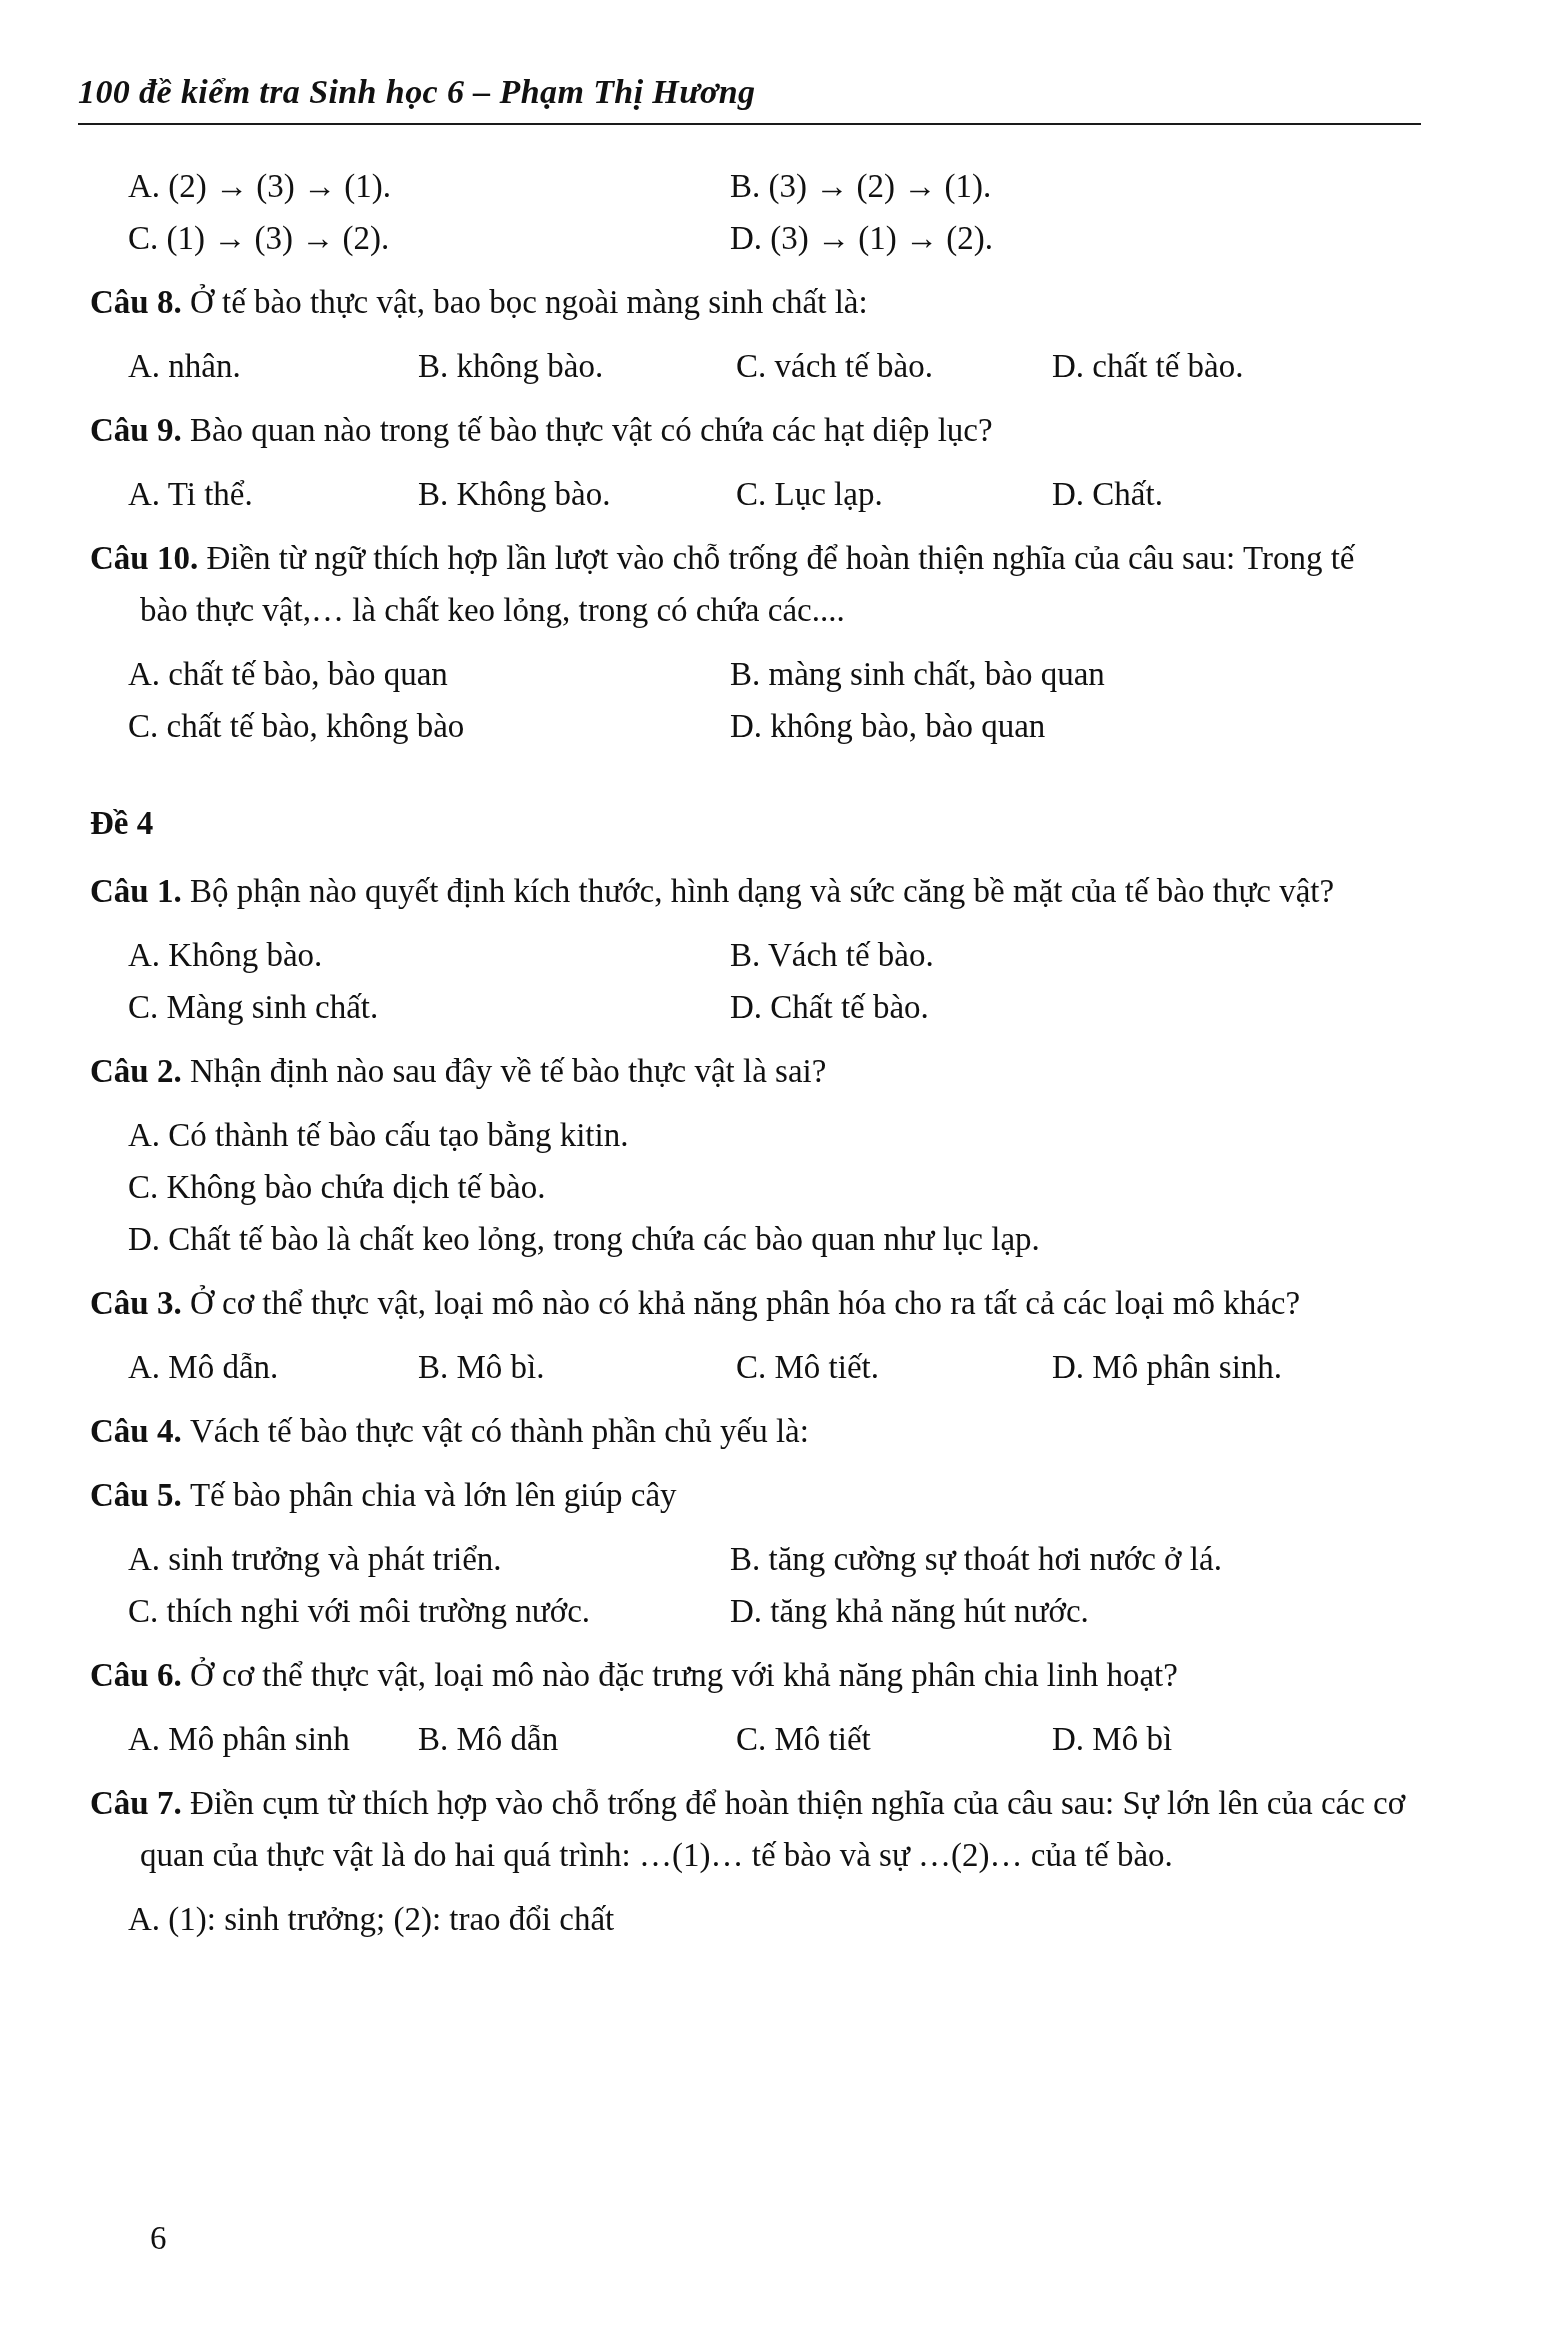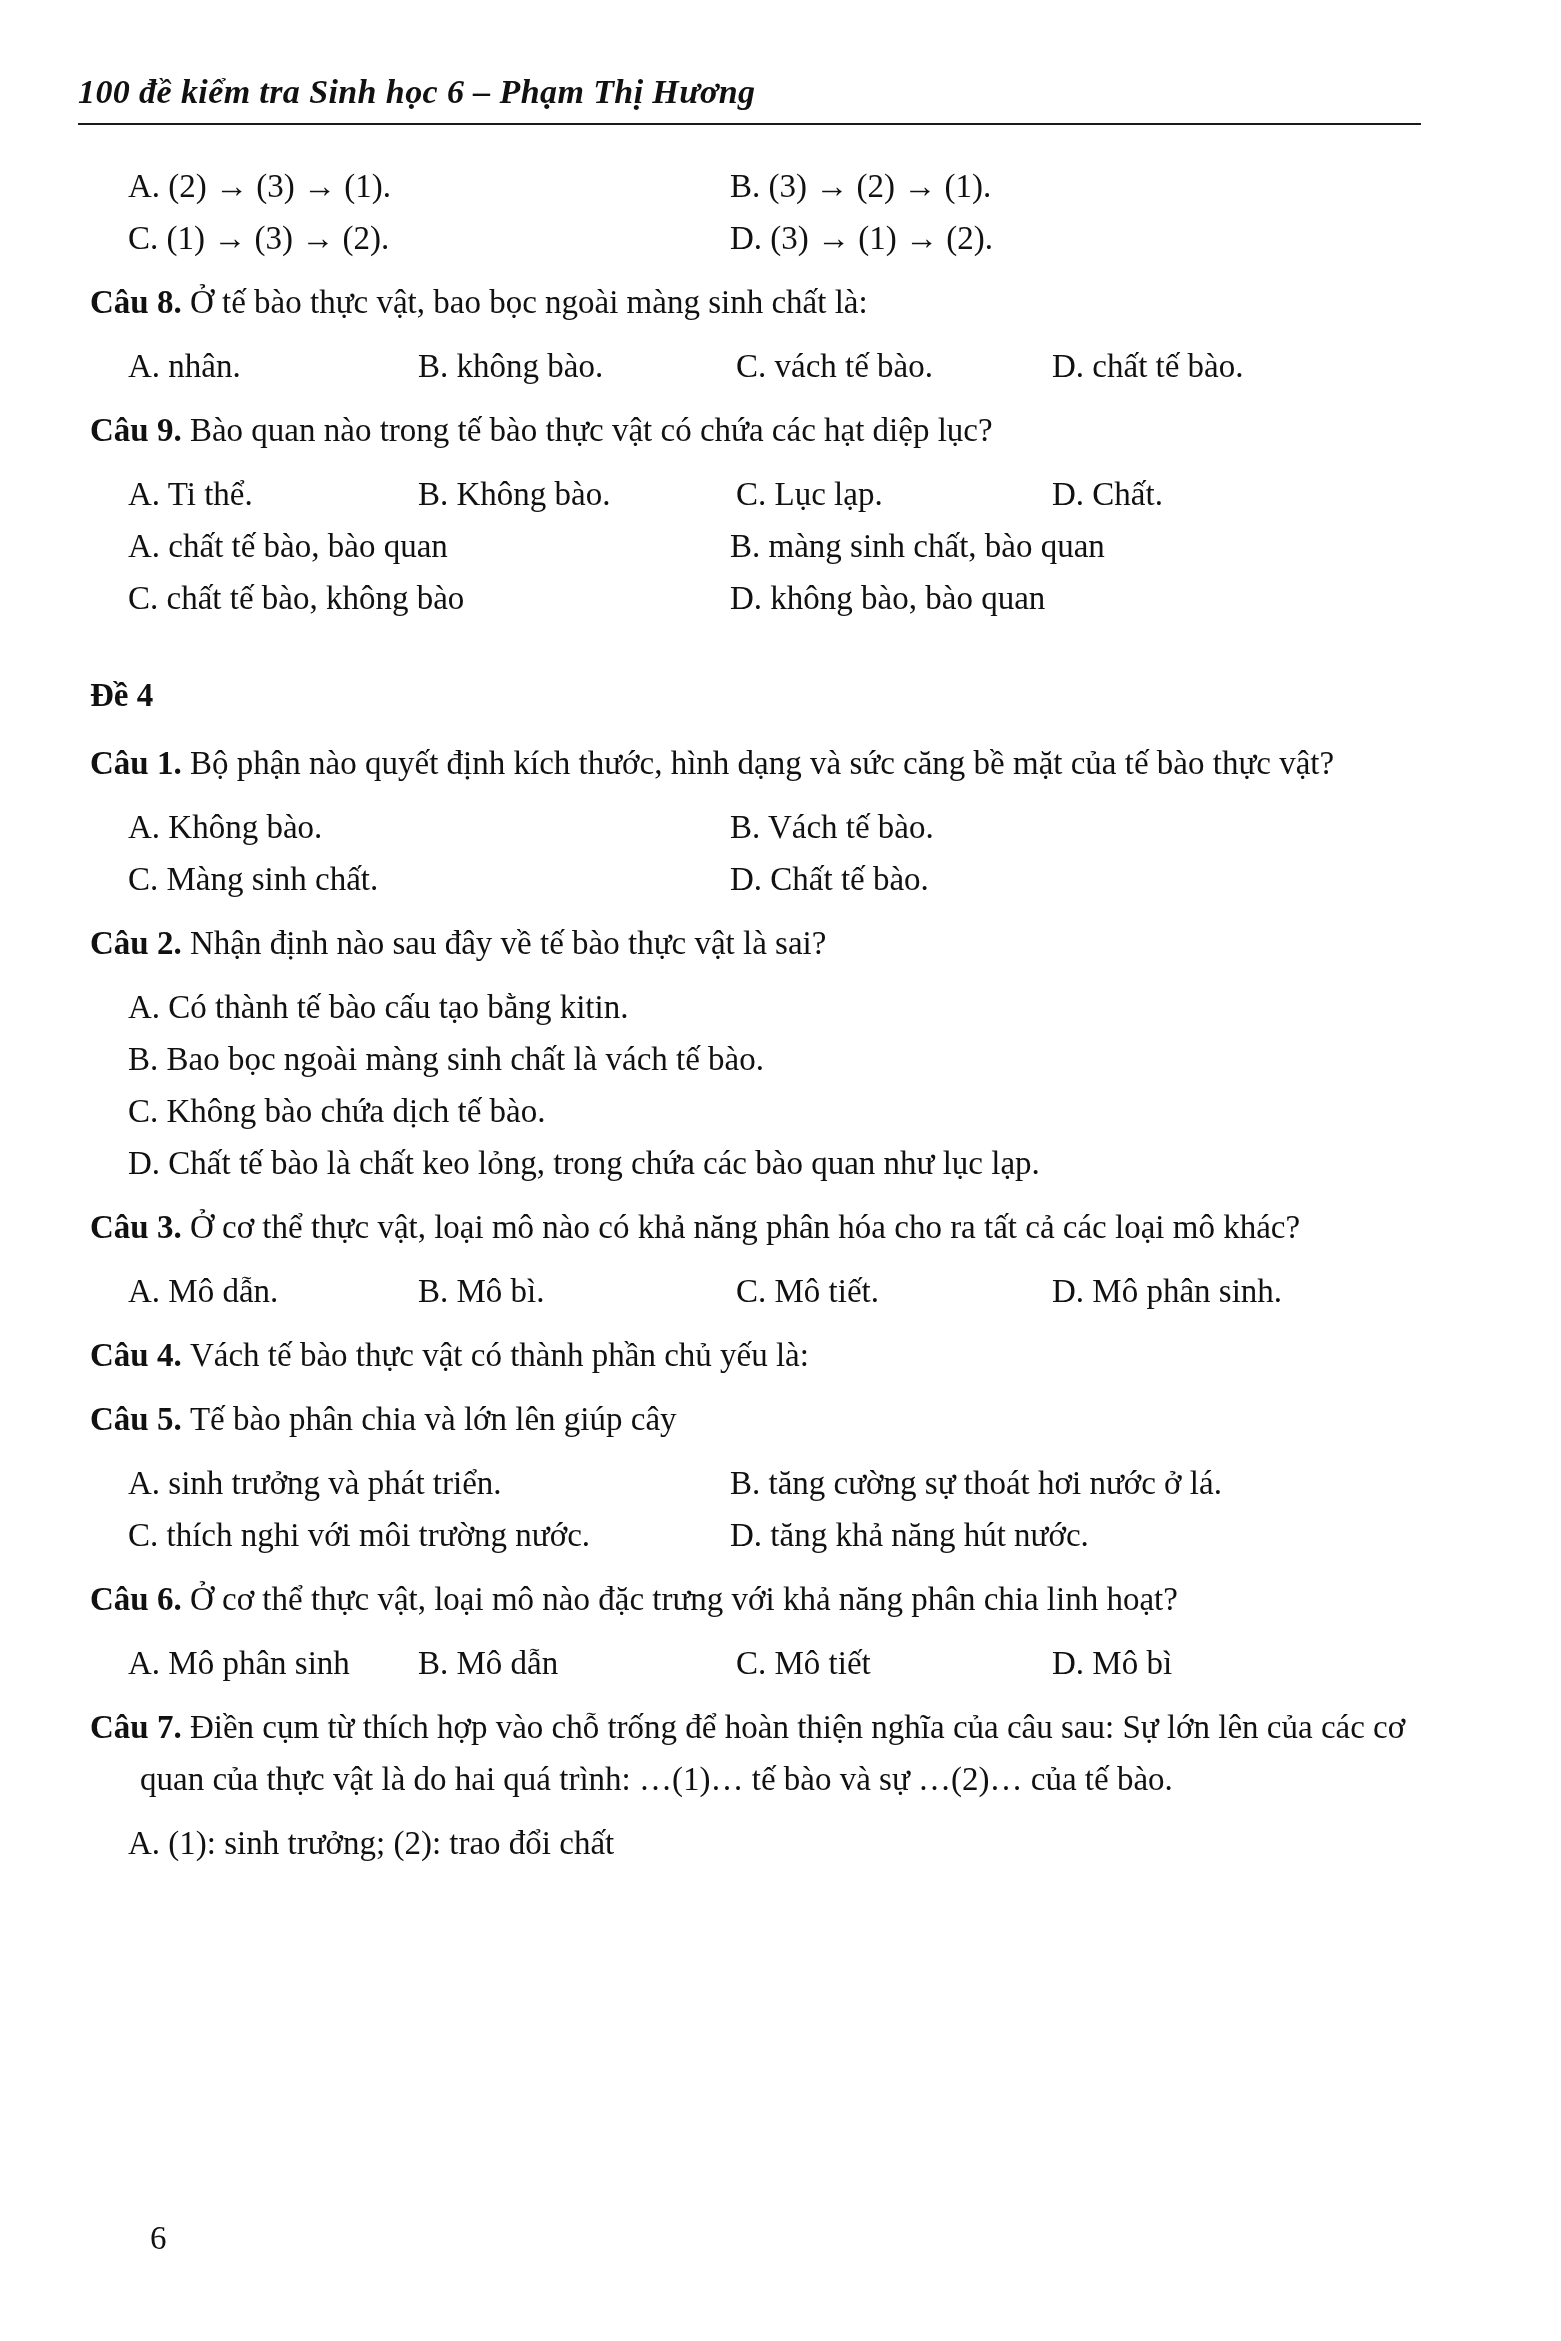--- a/index.html
+++ b/index.html
@@ -79,20 +79,21 @@
         <div class="option">C. vách tế bào.</div>
         <div class="option">D. chất tế bào.</div>
       </div>
       <p class="question"><b>Câu 9. </b><span>Bào quan nào trong tế bào thực vật có chứa các hạt diệp lục?</span></p>
       <div class="options cols-4">
         <div class="option">A. Ti thể.</div>
         <div class="option">B. Không bào.</div>
         <div class="option">C. Lục lạp.</div>
         <div class="option">D. Chất.</div>
       </div>
+      <p class="question"><b>Câu 10. </b><span>Điền từ ngữ thích hợp lần lượt vào chỗ trống để hoàn thiện nghĩa của câu sau: Trong tế bào thực vật,… là chất keo lỏng, trong có chứa các....</span></p>
       <div class="options cols-2">
         <div class="option">A. chất tế bào, bào quan</div>
         <div class="option">B. màng sinh chất, bào quan</div>
       </div>
       <div class="options cols-2">
         <div class="option">C. chất tế bào, không bào</div>
         <div class="option">D. không bào, bào quan</div>
       </div>
       <p class="section-title">Đề 4</p>
       <p class="question"><b>Câu 1. </b><span>Bộ phận nào quyết định kích thước, hình dạng và sức căng bề mặt của tế bào thực vật?</span></p>
@@ -100,23 +101,20 @@
         <div class="option">A. Không bào.</div>
         <div class="option">B. Vách tế bào.</div>
       </div>
       <div class="options cols-2">
         <div class="option">C. Màng sinh chất.</div>
         <div class="option">D. Chất tế bào.</div>
       </div>
       <p class="question"><b>Câu 2. </b><span>Nhận định nào sau đây về tế bào thực vật là sai?</span></p>
       <div class="options cols-1">
         <div class="option">A. Có thành tế bào cấu tạo bằng kitin.</div>
-      </div>
-      <div class="options cols-1">
-        <div class="option">B. Bao bọc ngoài màng sinh chất là vách tế bào.</div>
       </div>
       <div class="options cols-1">
         <div class="option">C. Không bào chứa dịch tế bào.</div>
       </div>
       <div class="options cols-1">
         <div class="option">D. Chất tế bào là chất keo lỏng, trong chứa các bào quan như lục lạp.</div>
       </div>
       <p class="question"><b>Câu 3. </b><span>Ở cơ thể thực vật, loại mô nào có khả năng phân hóa cho ra tất cả các loại mô khác?</span></p>
       <div class="options cols-4">
         <div class="option">A. Mô dẫn.</div>

